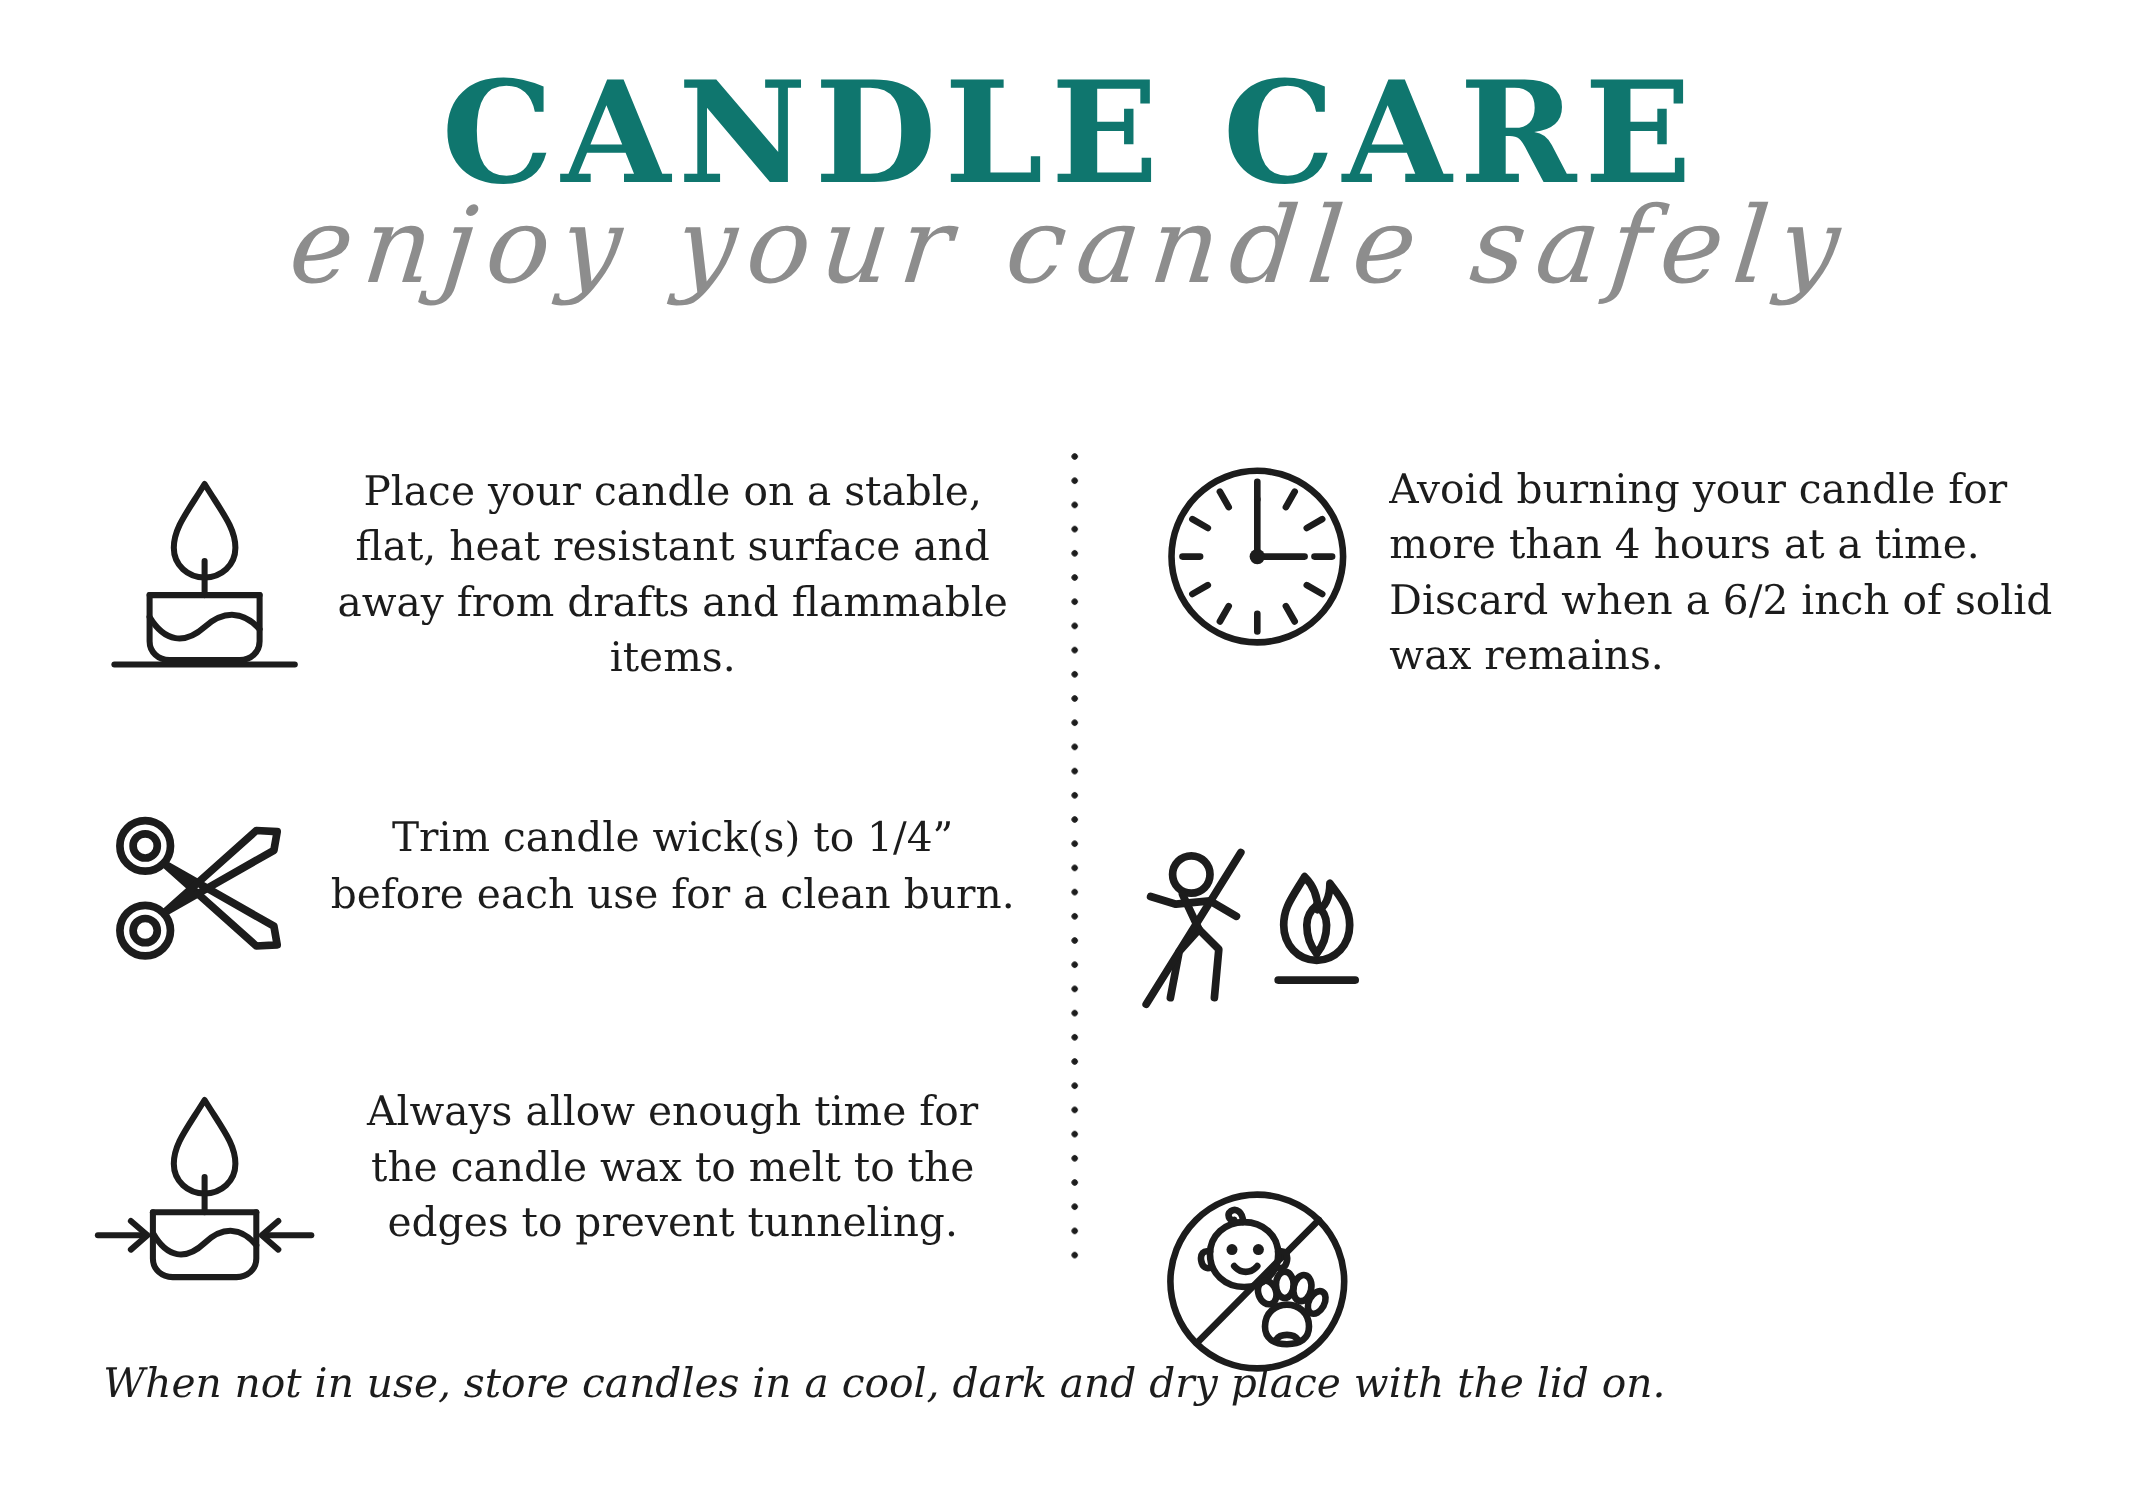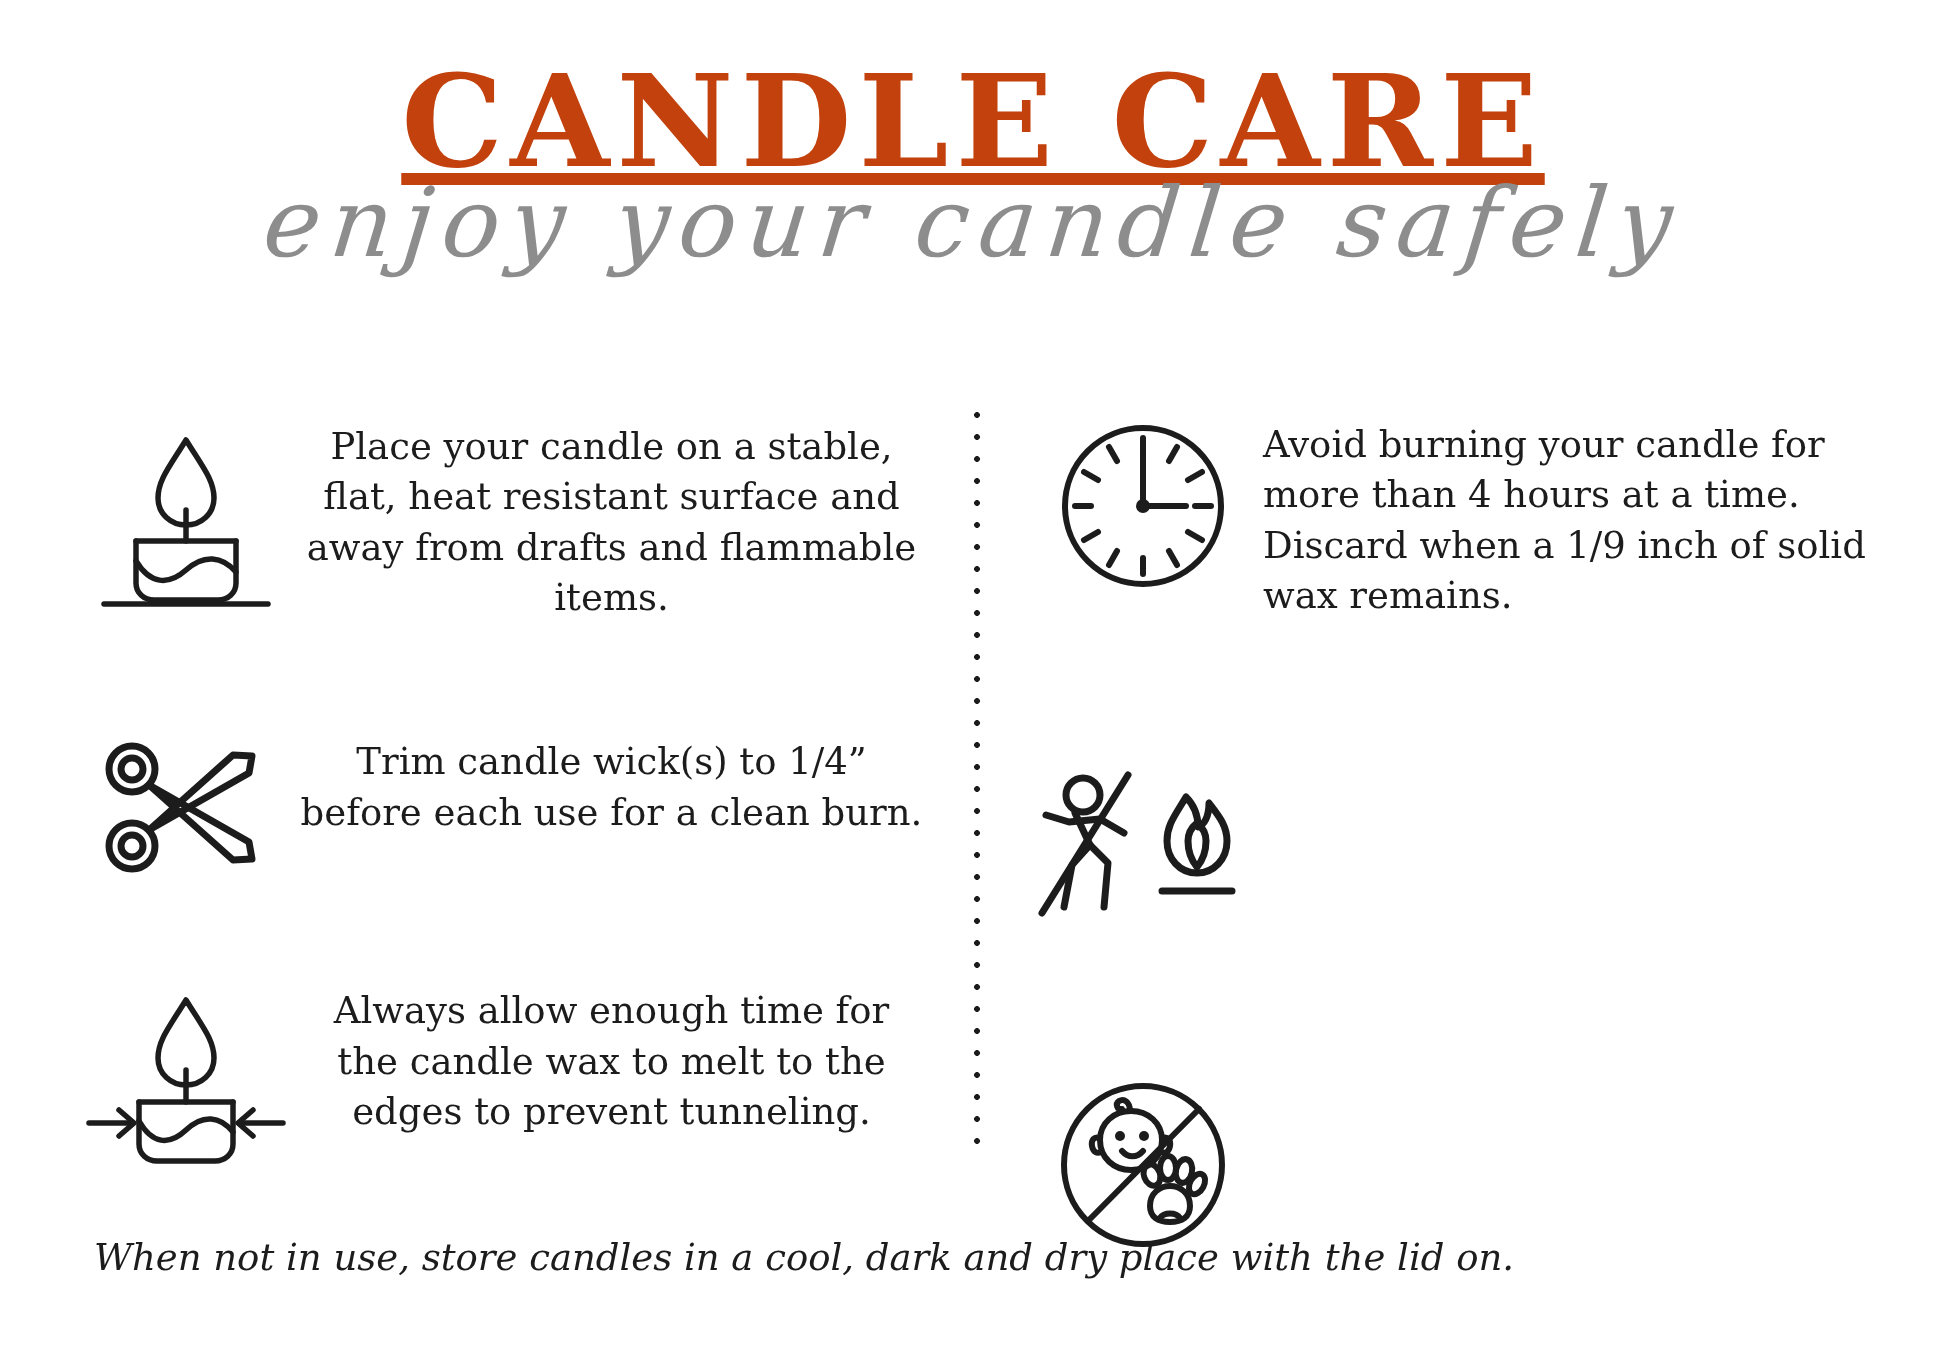--- a/index.html
+++ b/index.html
@@ -30,24 +30,23 @@
     left: 0;
     width: 1946px;
     text-align: center;
   }
   .title {
     font-family: "DejaVu Serif", serif;
     font-weight: 700;
     font-size: 128px;
     letter-spacing: 7px;
     line-height: 1.02;
-    color: #c2410c;
+    color: #0f766e;
     margin: 0;
     white-space: nowrap;
-    text-decoration: underline;
   }
   .subtitle {
     font-family: "DejaVu Serif", serif;
     font-style: italic;
     font-weight: 400;
     font-size: 96px;
     letter-spacing: 10px;
     color: #8d8d8d;
     margin: -14px 0 0 0;
     line-height: 1.05;
@@ -237,21 +236,21 @@
             <line x1="31" y1="56" x2="45" y2="64"></line>
             <line x1="56" y1="31" x2="64" y2="45"></line>
 
             <line x1="90" y1="90" x2="90" y2="38"></line>
 
             <line x1="90" y1="90" x2="133" y2="90"></line>
 
             <circle cx="90" cy="90" r="7" fill="#1c1c1c" stroke="none"></circle>
           </svg>
         </div>
-        <div class="tip-text">Avoid burning your candle for more than 4 hours at a time. Discard when a 1/9 inch of solid wax remains.</div>
+        <div class="tip-text">Avoid burning your candle for more than 4 hours at a time. Discard when a 6/2 inch of solid wax remains.</div>
       </div>
 
       <div class="tip tip-5">
         <div class="tip-icon">
           <svg width="230" height="155" viewBox="0 0 230 155" fill="none" stroke="#1c1c1c" stroke-width="7" stroke-linecap="round" stroke-linejoin="round">
 
             <circle cx="55" cy="28" r="17"></circle>
 
             <path d="M47 46 L62 78"></path>
 

